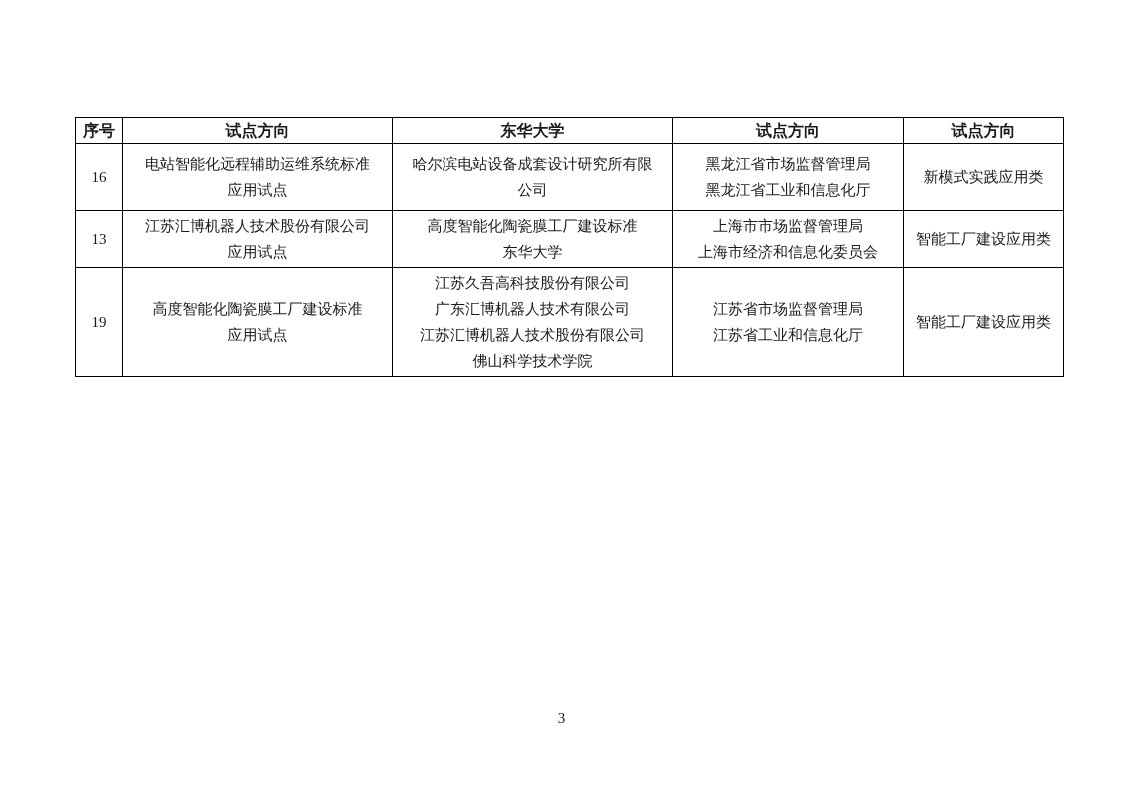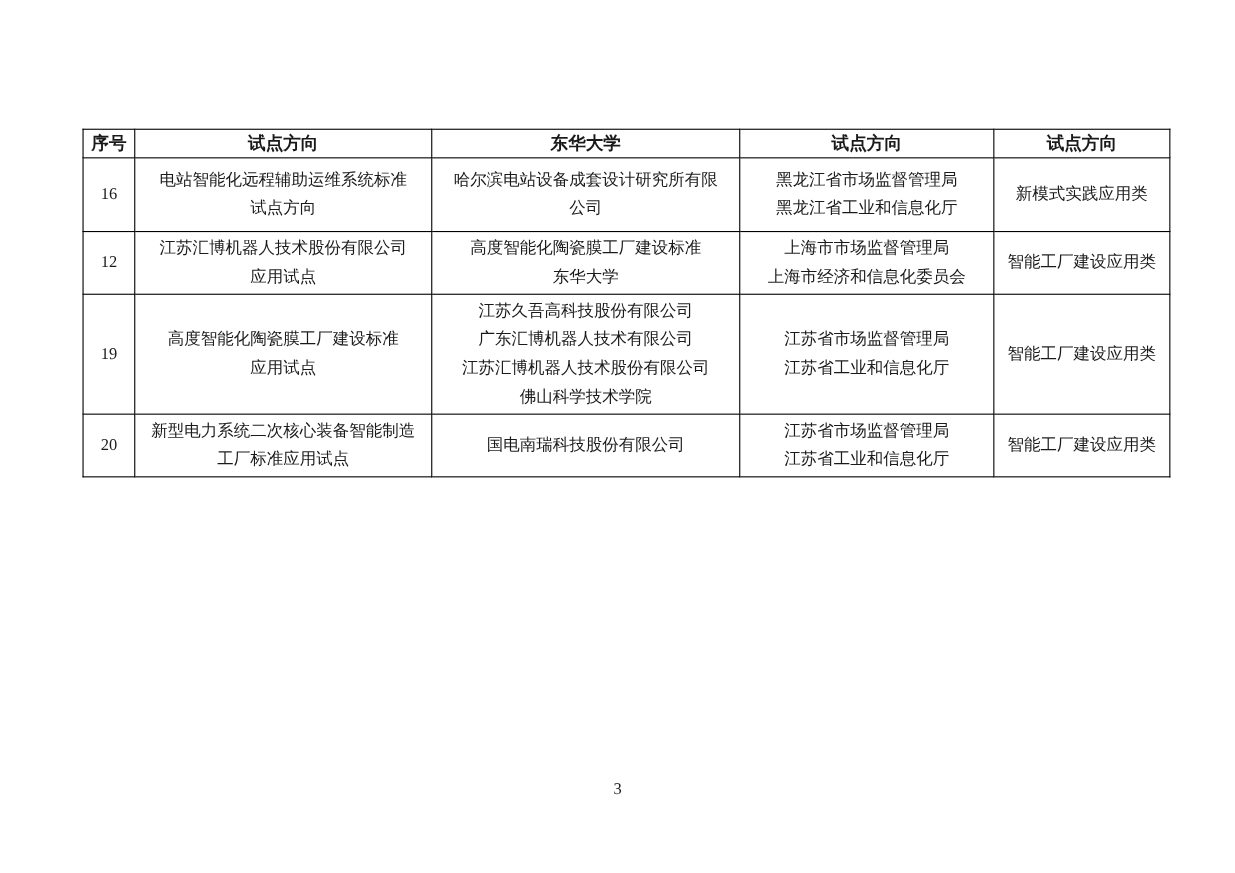--- a/index.html
+++ b/index.html
@@ -74,56 +74,47 @@
         <th>试点方向</th>
         <th>东华大学</th>
         <th>试点方向</th>
         <th>试点方向</th>
       </tr>
     </thead>
     <tbody>
       <tr style="height:67px">
         <td>16</td>
         <td>电站智能化远程辅助运维系统标准
-试点方向</td>
+应用试点</td>
         <td>哈尔滨电站设备成套设计研究所有限
 公司</td>
         <td>黑龙江省市场监督管理局
 黑龙江省工业和信息化厅</td>
         <td>新模式实践应用类</td>
       </tr>
       <tr style="height:57px">
-        <td>12</td>
+        <td>13</td>
         <td>江苏汇博机器人技术股份有限公司
 应用试点</td>
         <td>高度智能化陶瓷膜工厂建设标准
 东华大学</td>
         <td>上海市市场监督管理局
 上海市经济和信息化委员会</td>
         <td>智能工厂建设应用类</td>
       </tr>
       <tr style="height:104px">
         <td>19</td>
         <td>高度智能化陶瓷膜工厂建设标准
 应用试点</td>
         <td>江苏久吾高科技股份有限公司
 广东汇博机器人技术有限公司
 江苏汇博机器人技术股份有限公司
 佛山科学技术学院</td>
         <td>江苏省市场监督管理局
 江苏省工业和信息化厅</td>
         <td>智能工厂建设应用类</td>
       </tr>
-      <tr style="height:55px">
-        <td>20</td>
-        <td>新型电力系统二次核心装备智能制造
-工厂标准应用试点</td>
-        <td>国电南瑞科技股份有限公司</td>
-        <td>江苏省市场监督管理局
-江苏省工业和信息化厅</td>
-        <td>智能工厂建设应用类</td>
-      </tr>
     </tbody>
   </table>
 
   <div class="page-number">3</div>
 
 </div>
 
 </body></html>

